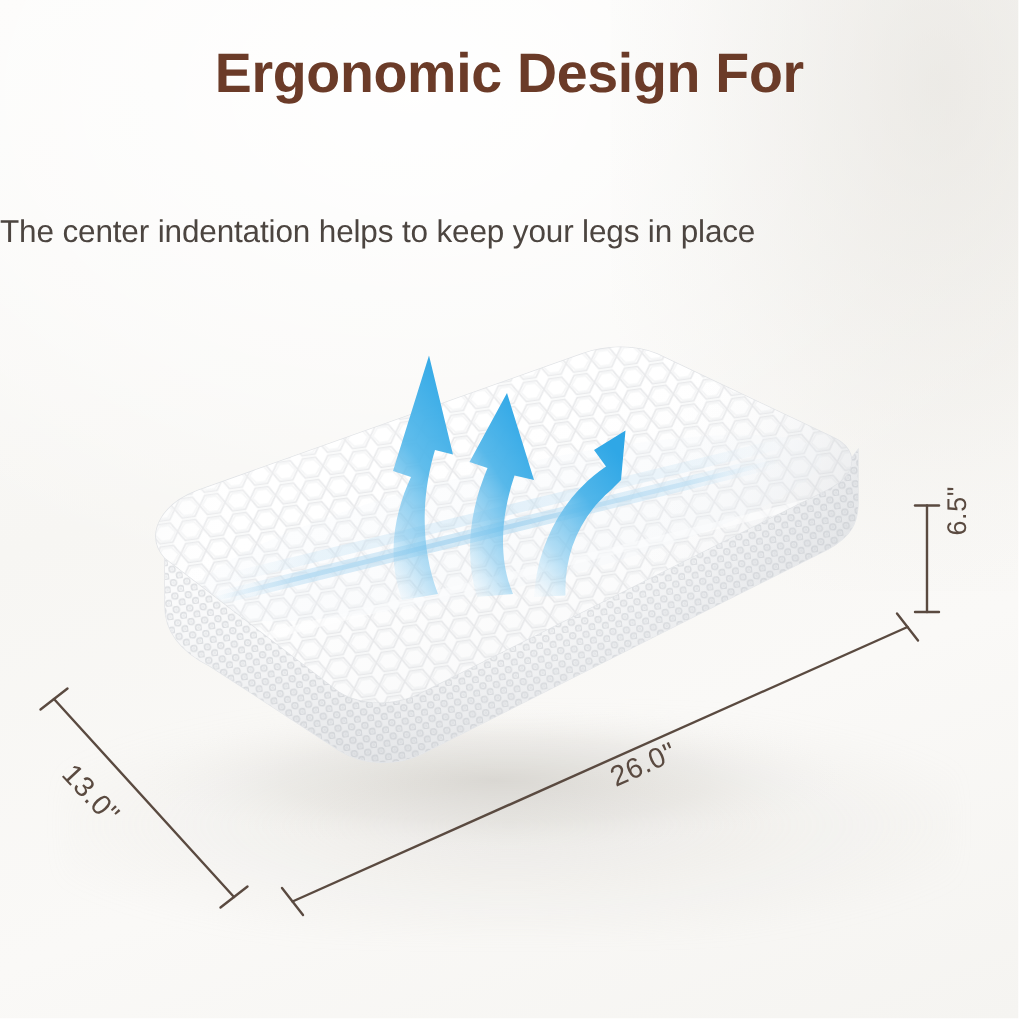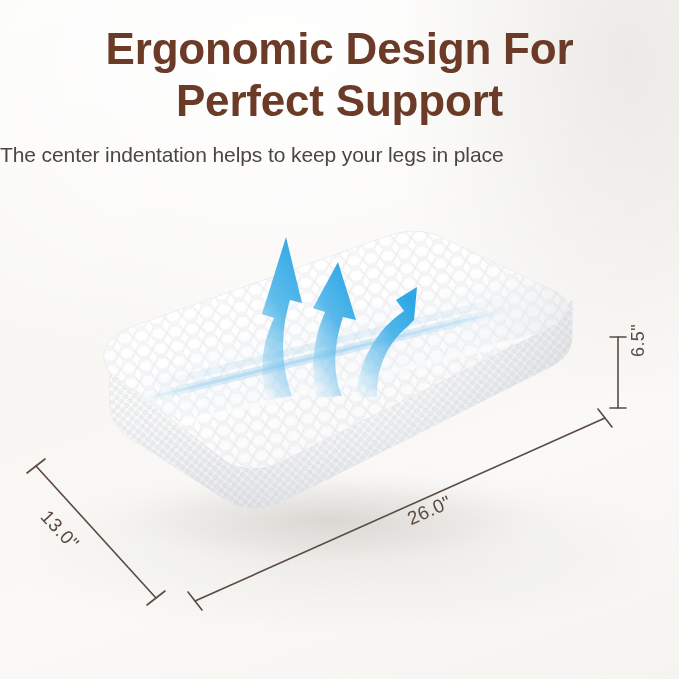--- a/index.html
+++ b/index.html
@@ -47,21 +47,21 @@
   }
 
   
   #headline {
     position: absolute;
     left: 0;
     top: 23px;
     width: 679px;
     text-align: center;
     color: #6B3B28;
-    font-size: 44px;
+    font-size: 37px;
     line-height: 52px;
     font-weight: 700;
     letter-spacing: -0.2px;
     text-shadow: 0 1px 0 rgba(255,255,255,0.5);
   }
   #headline .hl-line { display: block; white-space: nowrap; }
 
   #subhead {
     position: absolute;
     left: 0;
@@ -101,21 +101,20 @@
 <body>
 
 <div id="stage">
 
   <div id="backdrop-glow"></div>
   <div id="backdrop-shade"></div>
   <div id="floor-shadow"></div>
 
   <div id="headline">
     <span class="hl-line">Ergonomic Design For</span>
-    <span class="hl-line">Perfect Support</span>
   </div>
 
   <div id="subhead">The center indentation helps to keep your legs in place</div>
 
   <div id="product">
     <svg width="679" height="679" viewBox="0 0 679 679" xmlns="http://www.w3.org/2000/svg">
       <defs>
 
         <pattern id="honeycomb" width="17" height="15" patternUnits="userSpaceOnUse" patternTransform="rotate(-8)">
           <rect width="17" height="15" fill="#ffffff"></rect>

